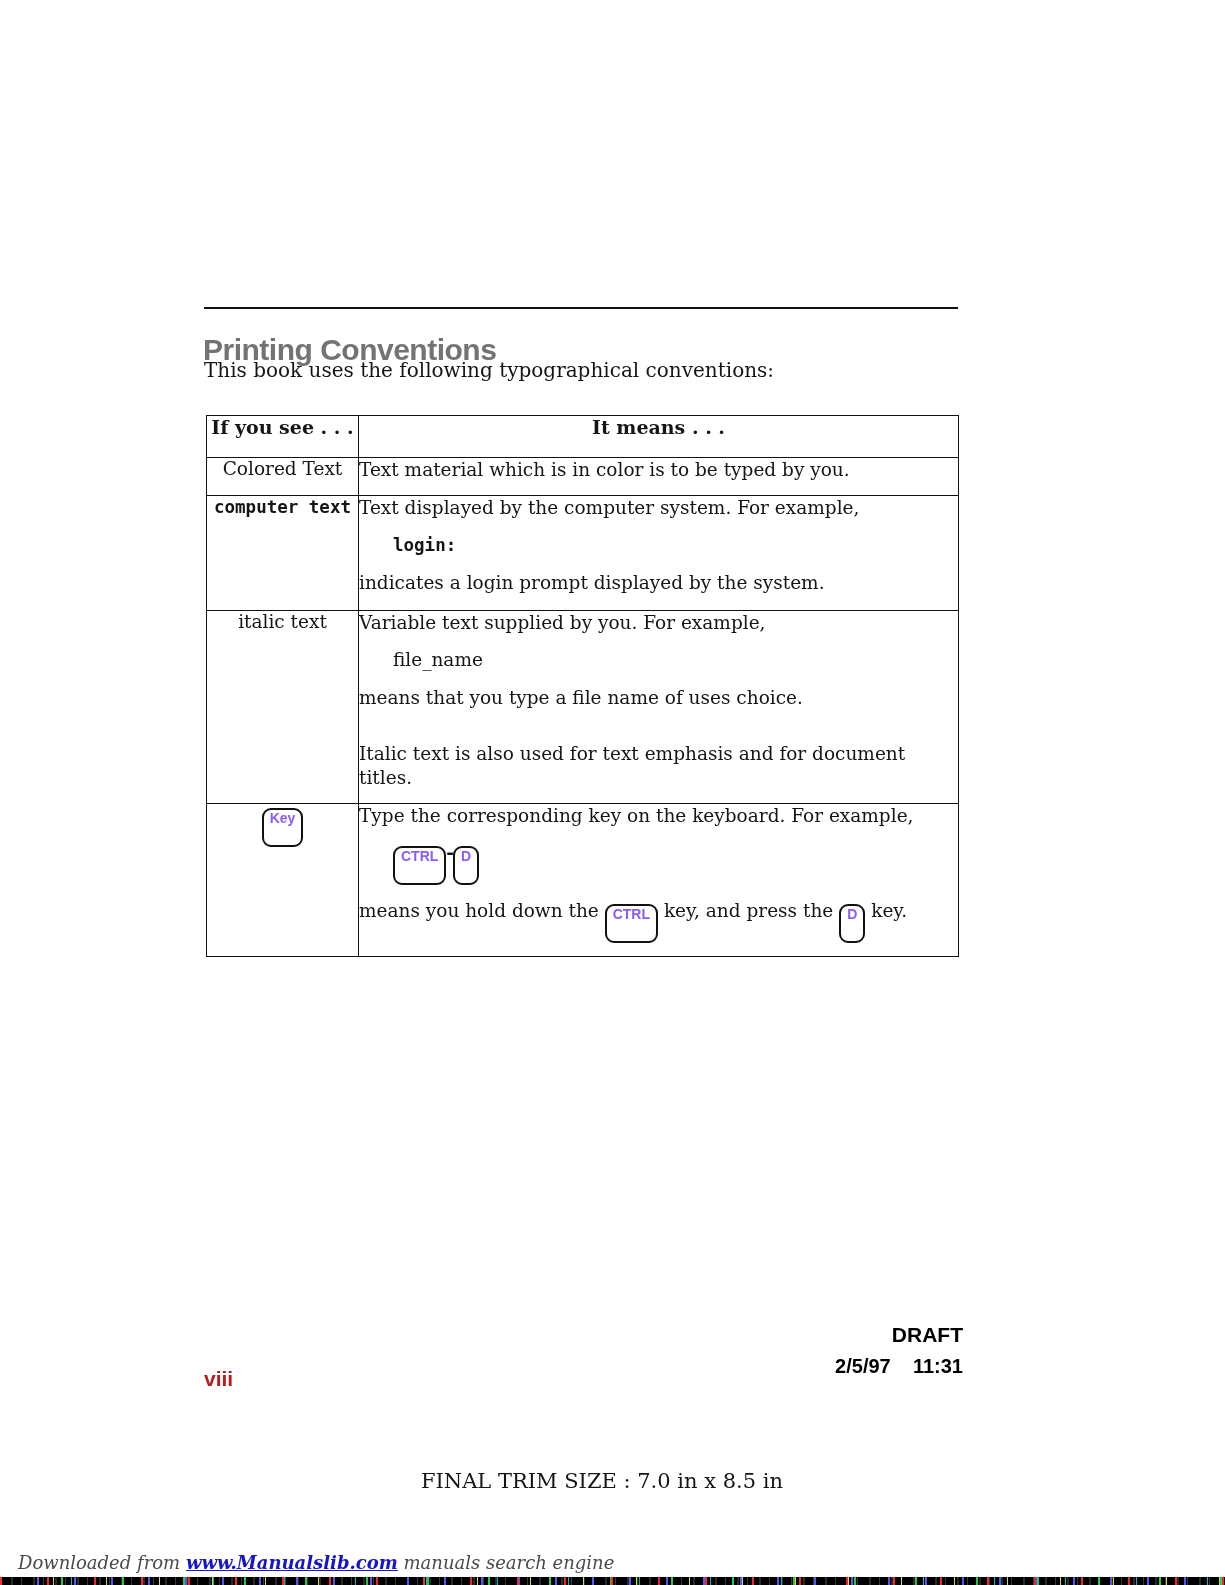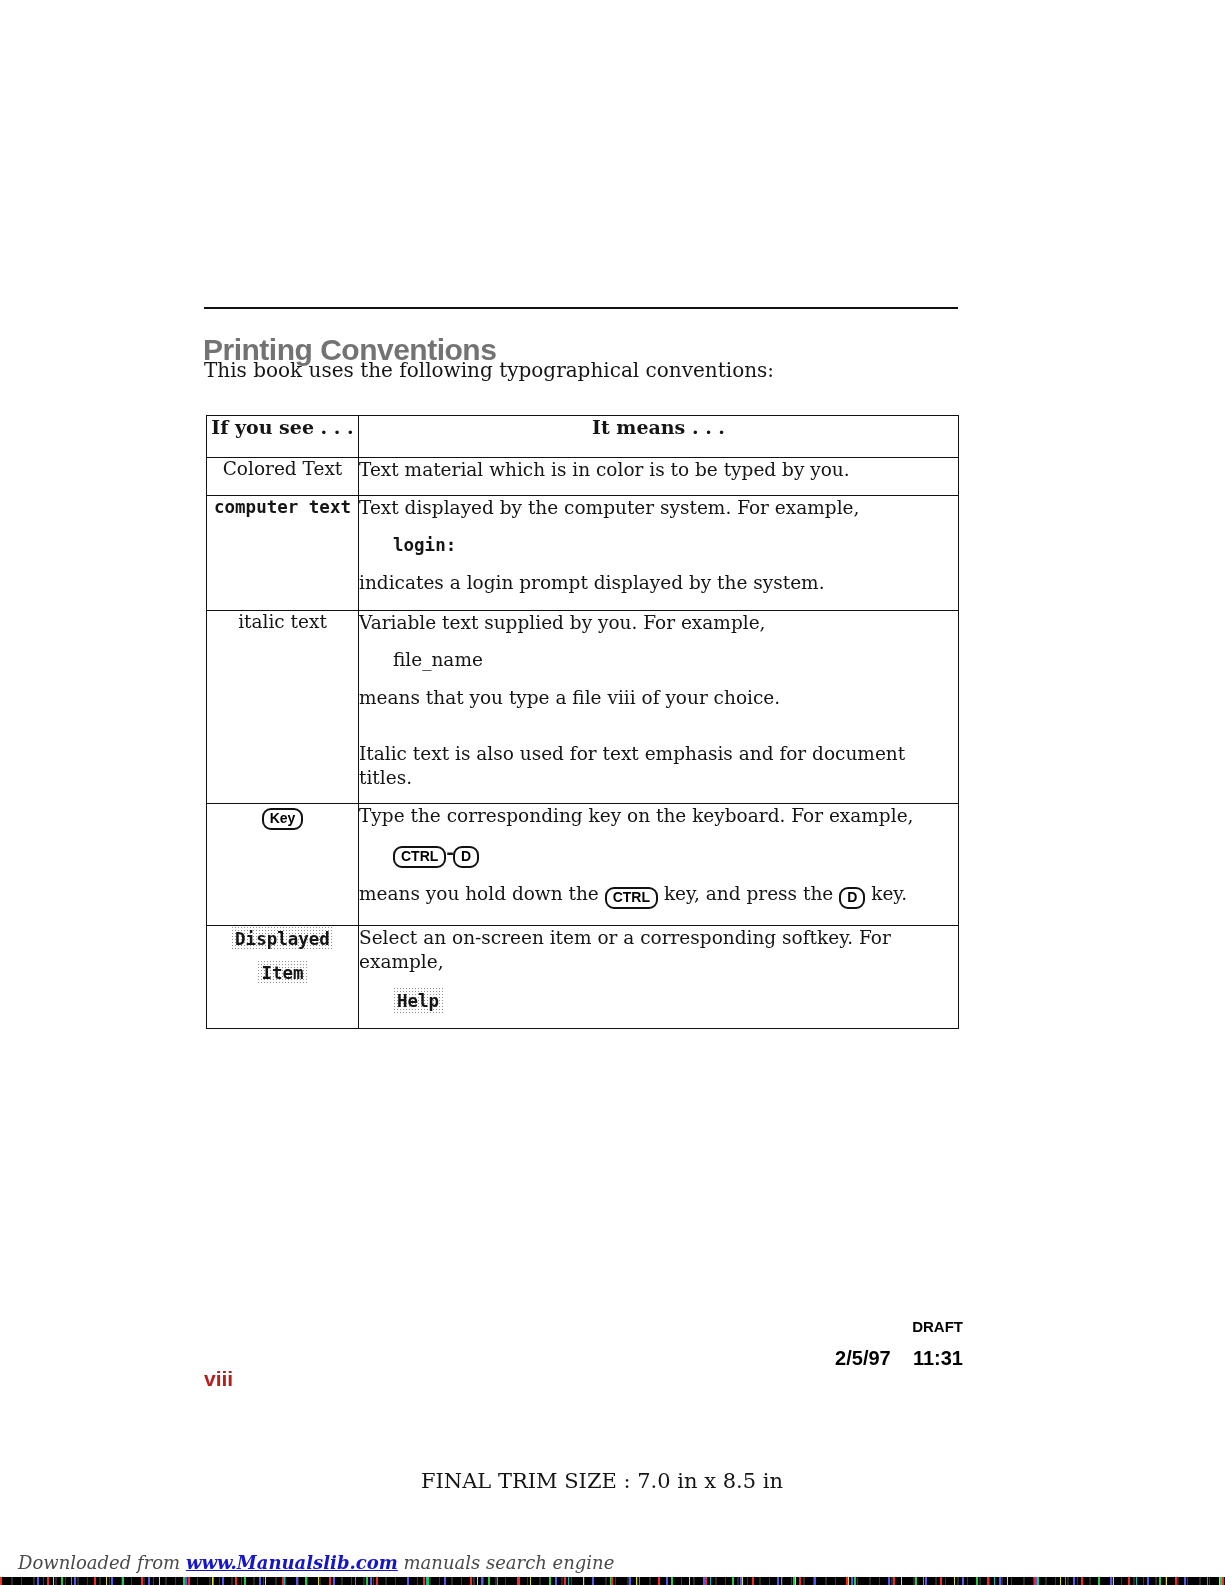--- a/index.html
+++ b/index.html
@@ -40,34 +40,34 @@
   .mono  { font-family:"DejaVu Sans Mono", monospace; font-weight:bold; font-size:17.5px; }
   .ital  { }
   .shade {
     display:inline-block; padding:2px 4px 1px 4px;
     background-color:#fdfdfd;
     background-image:radial-gradient(#8f8f8f 0.9px, rgba(0,0,0,0) 1.0px);
     background-size:3px 3px;
   }
   .key {
     display:inline-block; border:2px solid #111; border-radius:9px;
-    padding:0px 6px 1px 6px; font-family:"Liberation Sans", sans-serif;
-    font-weight:600; font-size:14px; line-height:17px; color:#000000;
+    padding:0px 6px 18px 6px; font-family:"Liberation Sans", sans-serif;
+    font-weight:600; font-size:14px; line-height:17px; color:#8b5cf6;
     vertical-align:-2px; background:#fff;text-align:center;
   }
   .dash { font-weight:bold; letter-spacing:-1px; }
 
   
   #page-number {
     left:204px; top:1367px; font-family:"Liberation Sans", sans-serif;
     font-weight:bold; font-size:21px; color:#b91c1c;
   }
   #footer-right { right:262px; top:1315px; text-align:right;
     font-family:"Liberation Sans", sans-serif; font-weight:bold; color:#000; }
-  #draft-label { font-size:15px; line-height:24px; }
+  #draft-label { font-size:21px; line-height:24px;margin-top:8px; }
   #draft-datetime { font-size:20px; line-height:24px; margin-top:7px; white-space:pre; }
 
   #trim-note { left:0; top:1469px; width:1204px; text-align:center;
     font-size:21px; color:#151515; }
 
   
   #watermark { left:18px; top:1552px; font-size:18px; color:#4a4a4a;font-style:italic; }
   #watermark a { color:#1515cc; text-decoration:underline; font-weight:bold; }
 
   
@@ -122,42 +122,32 @@
             <div class="line"><span>indicates a login prompt displayed by the system.</span></div>
           </td>
         </tr>
         <tr style="height: 172px;">
           <td class="c1">
             <div class="lline ital">italic text</div>
           </td>
           <td class="c2">
             <div class="line"><span>Variable text supplied by you. For example,</span></div>
             <div class="line ex"><span class="ital">file_name</span></div>
-            <div class="line"><span>means that you type a file viii of your choice.</span></div>
+            <div class="line"><span>means that you type a file name of uses choice.</span></div>
             <div class="line gap"><span>Italic text is also used for text emphasis and for document titles.</span></div>
           </td>
         </tr>
         <tr style="height: 122px;">
           <td class="c1">
             <div class="lline"><span class="key">Key</span></div>
           </td>
           <td class="c2">
             <div class="line"><span>Type the corresponding key on the keyboard. For example,</span></div>
             <div class="line ex"><span class="key">CTRL</span><span class="dash">-</span><span class="key">D</span></div>
             <div class="line"><span>means you hold down the </span><span class="key">CTRL</span><span> key, and press the </span><span class="key">D</span><span> key.</span></div>
-          </td>
-        </tr>
-        <tr style="height: 80px;">
-          <td class="c1">
-            <div class="lline"><span class="shade mono">Displayed</span></div>
-            <div class="lline"><span class="shade mono">Item</span></div>
-          </td>
-          <td class="c2">
-            <div class="line"><span>Select an on-screen item or a corresponding softkey. For example,</span></div>
-            <div class="line ex"><span class="shade mono">Help</span></div>
           </td>
         </tr>
       </tbody>
   </table>
 </div>
 
 <div class="abs" id="page-number">viii</div>
 
 <div class="abs" id="footer-right">
   <div id="draft-label">DRAFT</div>

